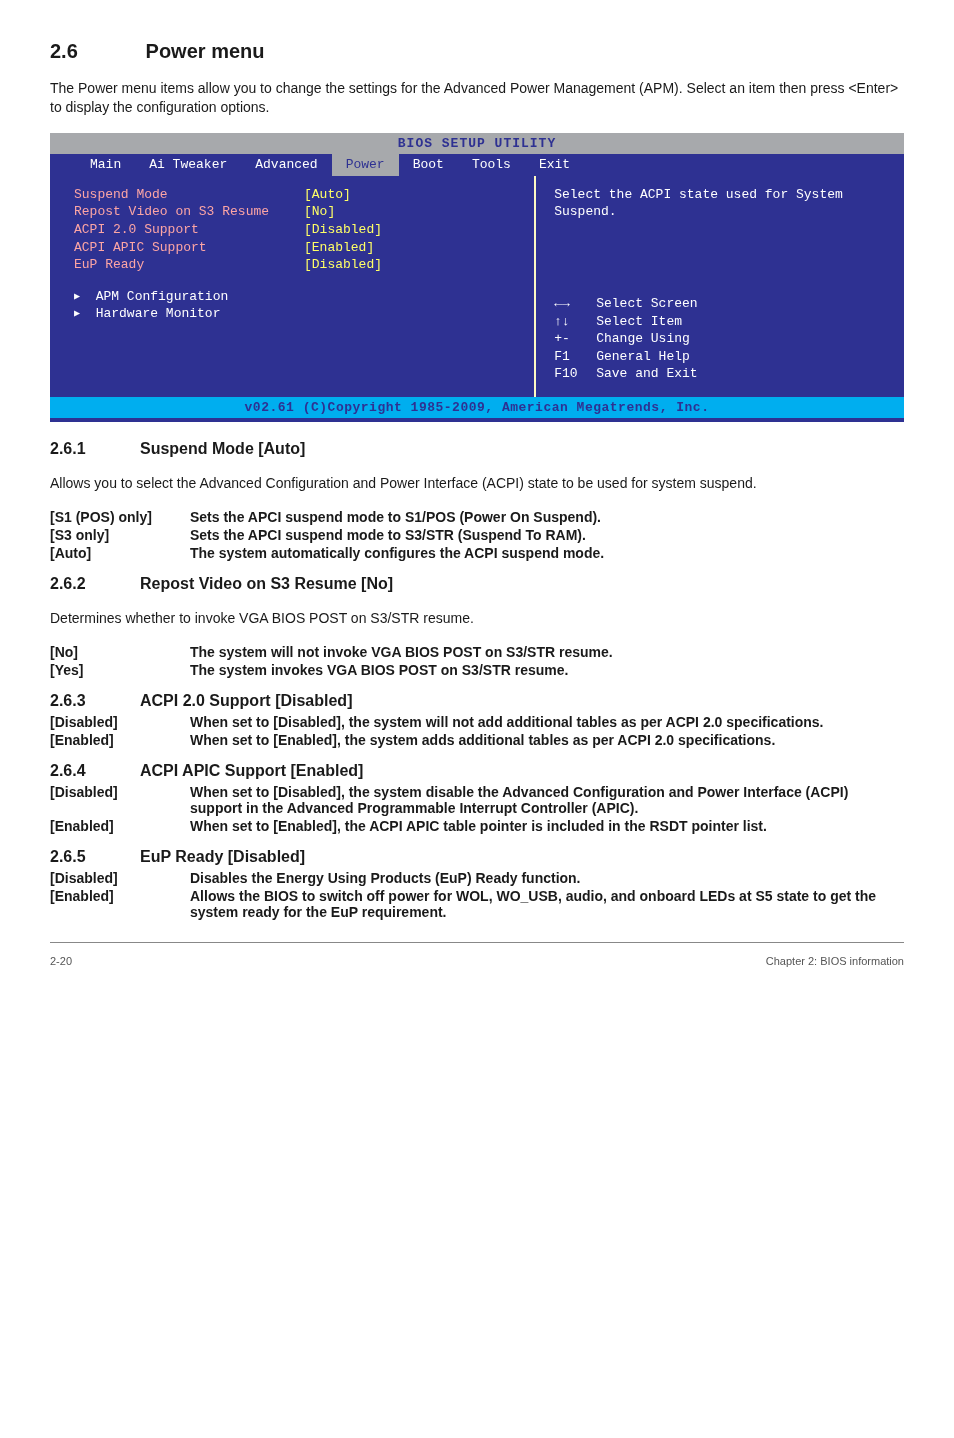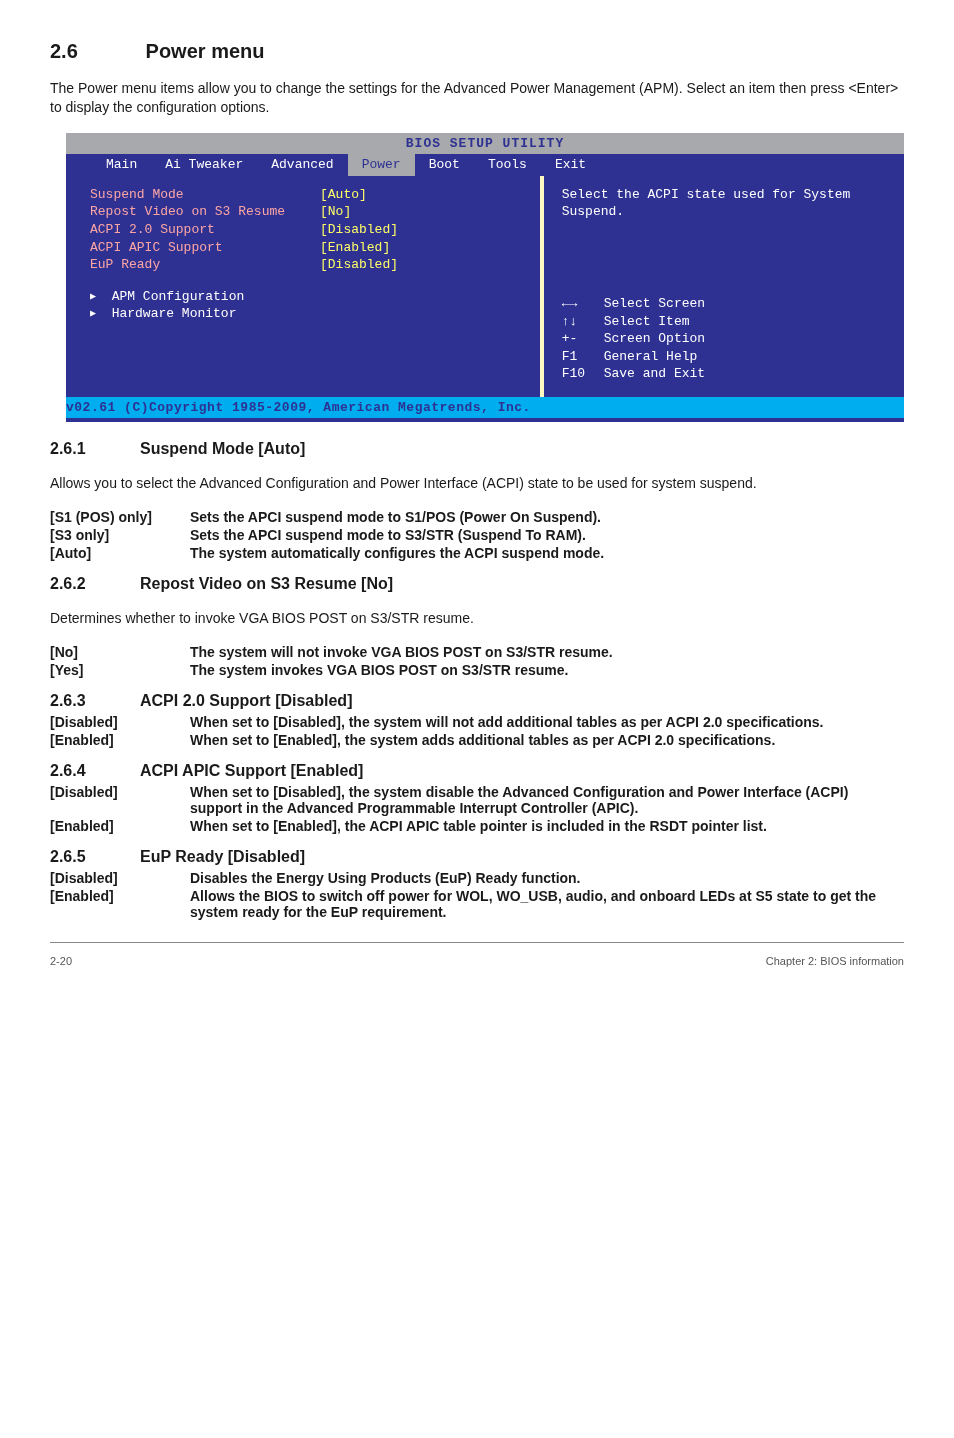--- a/index.html
+++ b/index.html
@@ -14,21 +14,21 @@
 }
 h1 { font-size: 20px; font-weight: bold; margin: 0 0 6px 0; }
 h2 { font-size: 16px; font-weight: bold; margin: 14px 0 4px 0; }
 p { margin: 16px 0; line-height: 1.35; }
 
 .bios {
   background: #2e3192;
   font-family: "Courier New", monospace;
   font-size: 13px;
   line-height: 1.35;
-  margin: 14px 0 18px 16px;
+  margin: 14px 0 18px 0;
   padding-bottom: 4px;
 }
 .bios-titlebar {
   background: #a7a9ac;
   color: #2e3192;
   text-align: center;
   font-weight: bold;
   padding: 2px 0;
   letter-spacing: 1px;
 }
@@ -38,35 +38,36 @@
   background: #2e3192;
   padding: 0 26px;
 }
 .bios-tab { padding: 2px 14px; white-space: pre; }
 .bios-tab.selected { background: #a7a9ac; color: #2e3192; }
 
 .bios-body { display: flex; }
 .bios-left { flex: 1.4; padding: 10px 18px 36px 24px; }
 .bios-right {
   flex: 1;
-  border-left: 4px solid #fef9c3;
+  border-left: 2px solid #fef9c3;
   padding: 10px 34px 14px 18px;
   color: #fff;
 }
 .bios-row { display: flex; }
 .bios-label { width: 230px; color: #fca5a5; }
 .bios-val { color: #ffff66; }
 .bios-sub { color: #fff; }
 .help-table { margin-top: 74px; color: #fff; }
 .help-table div span:first-child { display:inline-block; width:42px; }
 
 .bios-footer {
   background: #00aeef;
   color: #2e3192;
   font-weight: bold;
+  text-align: center;
   padding: 2px 0;
   letter-spacing: 0.5px;
 }
 
 .def-row { display: flex; margin: 2px 0; align-items: flex-start; font-weight: bold; }
 .def-key { width: 140px; flex-shrink: 0; }
 .def-val { flex: 1; }
 
 .pagefoot {
   margin-top: 22px;
@@ -125,21 +126,21 @@
         </div>
       <div style="height:14px"></div>
       <div class="bios-sub"><span class="tri">▶</span>&nbsp;&nbsp;<span>APM Configuration</span></div>
       <div class="bios-sub"><span class="tri">▶</span>&nbsp;&nbsp;<span>Hardware Monitor</span></div>
     </div>
     <div class="bios-right">
       <div style="color:#fff; white-space:normal;">Select the ACPI state used for System Suspend.</div>
       <div class="help-table">
         <div><span>←→</span><span>Select Screen</span></div>
         <div><span>↑↓</span><span>Select Item</span></div>
-        <div><span>+-</span><span>Screen Option</span></div>
+        <div><span>+-</span><span>Change Using</span></div>
         <div><span>F1</span><span>General Help</span></div>
         <div><span>F10</span><span>Save and Exit</span></div>
       </div>
     </div>
   </div>
   <div class="bios-footer">v02.61 (C)Copyright 1985-2009, American Megatrends, Inc.</div>
 </div>
 
 <h2><span class="section-number">2.6.1</span><span>Suspend Mode [Auto]</span></h2>
 <p>Allows you to select the Advanced Configuration and Power Interface (ACPI) state to be used for system suspend.</p>

